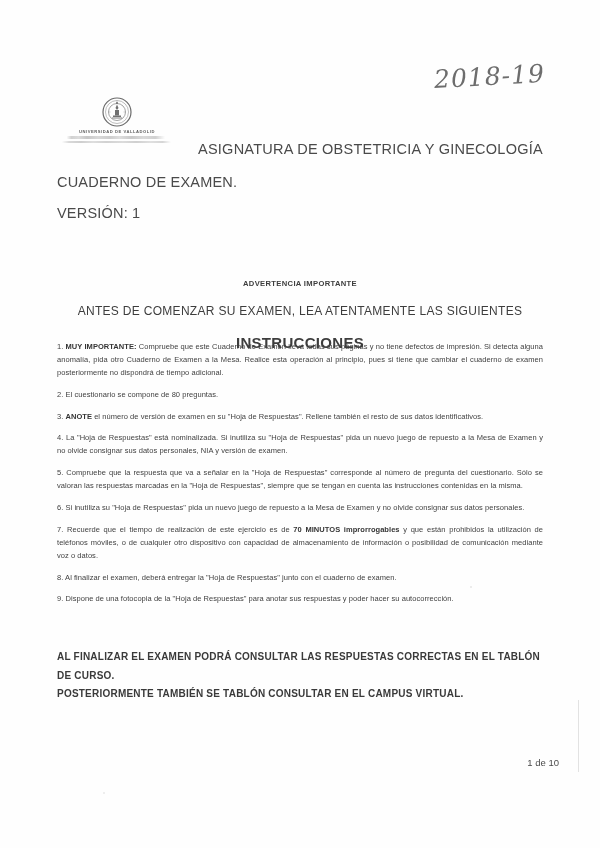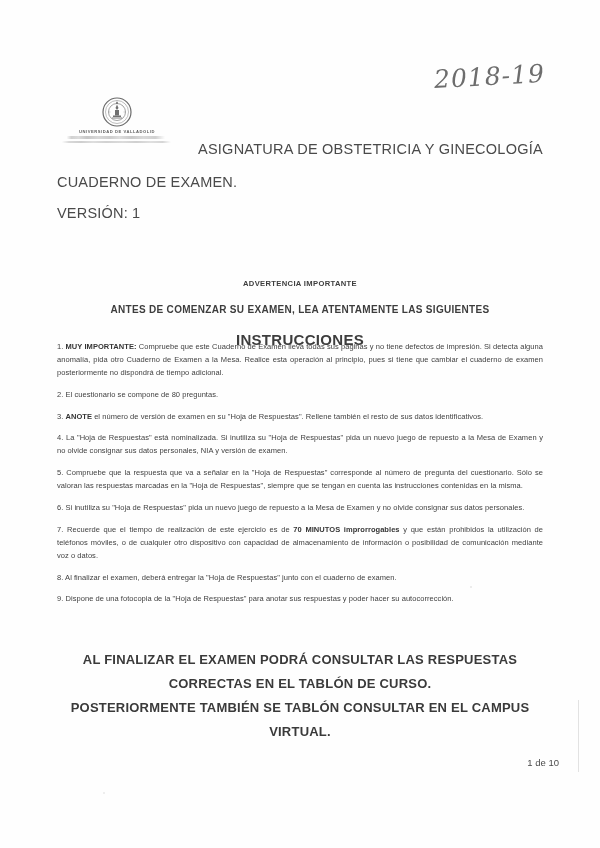--- a/index.html
+++ b/index.html
@@ -130,22 +130,22 @@
     text-align: center;
   }
   .notice-heading {
     font-size: 7.6px;
     font-weight: bold;
     letter-spacing: 0.35px;
     color: #3d3d3d;
   }
   .notice-sub {
     margin-top: 16px;
-    font-size: 10px;
-    font-weight: bold;
+    font-size: 12px;
+    font-weight: normal;
     letter-spacing: 0.3px;
     color: #3d3d3d;
   }
   .instructions-heading {
     margin-top: 16px;
     font-size: 15px;
     font-weight: bold;
     letter-spacing: 0.3px;
     color: #3d3d3d;
   }
@@ -167,22 +167,21 @@
   }
   .instruction-item:last-child { margin-bottom: 8px; }
   .instruction-item b { font-weight: bold; color: #343434; }
 
   
   .closing-notice {
     position: absolute;
     left: 57px;
     top: 648px;
     width: 486px;
-    text-align: center;
-    font-size: 13px;
+    font-size: 10px;
     font-weight: bold;
     line-height: 1.85;
     letter-spacing: 0.22px;
     color: #3a3a3a;
   }
 
   
   .page-footer {
     position: absolute;
     left: 16px;

